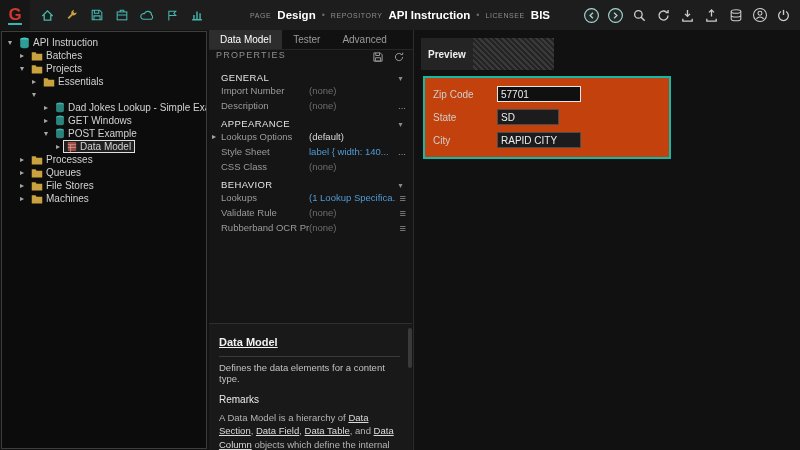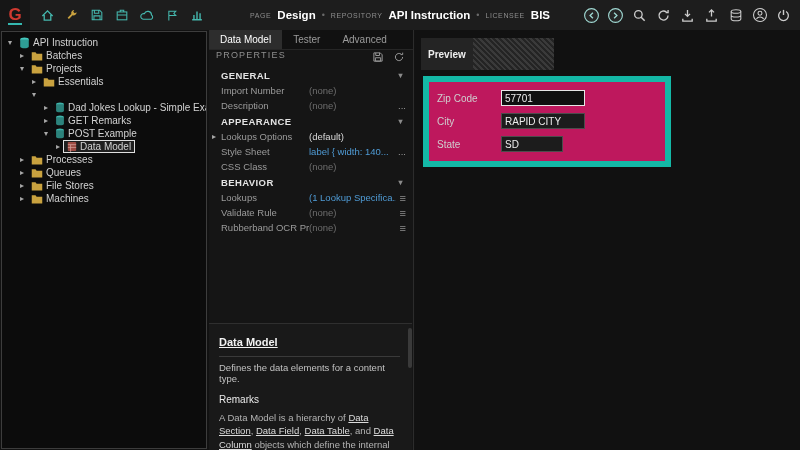--- a/index.html
+++ b/index.html
@@ -32,21 +32,21 @@
   .lvl0{padding-left:3px}.lvl1{padding-left:15px}.lvl2{padding-left:27px}.lvl3{padding-left:39px}.lvl4{padding-left:51px}
 
   
   .middle{position:absolute;top:30px;left:209px;width:205px;bottom:0;background:#151515;border-right:1px solid #2c2c2c;box-sizing:border-box}
   .tabs{display:flex;height:19px;background:#111;border-bottom:1px solid #262626}
   .tab{padding:0 11px;font-size:10px;color:#9b9b9b;display:flex;align-items:center;cursor:pointer}
   .tab.active{background:#2d2d2d;color:#fff}
   .props-head{height:17px;display:flex;padding:0 7px;color:#8f8f8f;font-size:9px;letter-spacing:1.2px}
   .ph-icons{margin-left:auto;display:flex;gap:7px;color:#9a9a9a}
   .ph-icons .ricon{width:14px;height:14px}
-  .sect-head{height:16px;display:flex;align-items:center;padding:0 10px 0 12px;color:#e3e3e3;font-weight:bold;font-size:9.5px;letter-spacing:.4px;cursor:pointer}
+  .sect-head{height:16px;display:flex;align-items:flex-end;padding:0 10px 0 12px;color:#e3e3e3;font-weight:normal;font-size:9.5px;letter-spacing:.4px;cursor:pointer}
   .sect-head .chev{margin-left:auto;color:#8b8b8b;font-size:8px}
   .prow{height:15px;display:flex;align-items:center;padding:0 7px 0 12px;font-size:9.5px;cursor:default}
   .prow .exp{width:9px;margin-left:-9px;font-size:8px;color:#a8a8a8;text-align:left}
   .plabel{width:88px;flex:none;color:#9b9b9b;white-space:nowrap;overflow:hidden}
   .pvalue{flex:1;color:#6d6d6d;white-space:nowrap;overflow:hidden}
   .pvalue.link{color:#4f9bd5}
   .pvalue.plain{color:#dadada}
   .trail{margin-left:4px;color:#9f9f9f;flex:none;font-size:9.5px;cursor:pointer}
   .trail.menu{font-size:11px;color:#8f8f8f}
 
@@ -59,21 +59,21 @@
   .help-remarks{font-size:10px;font-weight:normal;color:#eaeaea;margin:0 0 6px}
   .help-text{font-size:9.5px;color:#b4b4b4;line-height:1.4}
   .help-link{color:#dcdcdc;text-decoration:underline;cursor:pointer}
   .help-scroll{position:absolute;right:0;top:4px;width:4px;height:40px;background:#3a3a3a;border-radius:2px}
 
   
   .preview{position:absolute;top:30px;left:415px;right:0;bottom:0;background:#111}
   .pv-head{margin:8px 0 0 6px;width:133px;height:32px;display:flex;align-items:stretch;background:#242424;cursor:pointer}
   .pv-title{font-size:10px;font-weight:bold;color:#efefef;padding:0 7px;display:flex;align-items:center;background:#242424}
   .pv-hatch{flex:1;background:repeating-linear-gradient(45deg,#242424 0 2px,#3a3a3a 2px 4px)}
-  .pv-form{margin:6px 0 0 8px;width:248px;border:6px solid #14b8a6;padding:8px 8px 2px 8px;box-sizing:border-box;background:#be185d}
+  .pv-form{margin:6px 0 0 8px;width:248px;border:2px solid #14b8a6;padding:8px 8px 2px 8px;box-sizing:border-box;background:#c2410c}
   .pv-row{display:flex;align-items:center;margin-bottom:7px}
   .pv-label{width:64px;flex:none;font-size:10px;color:#cfcfcf}
   .pv-input{background:#1c1c1c;border:1px solid #4c4c4c;color:#ededed;font-size:10px;height:16px;padding:0 3px;
     box-sizing:border-box;font-family:"Liberation Sans",sans-serif}
   .pv-input.focused{border-color:#e6e6e6;background:#101010}
   .w82{width:84px}.w62{width:62px}
 </style>
 </head>
 <body>
 
@@ -250,21 +250,21 @@
   </div>
   <div class="titem lvl3">
     <span class="arrow">▸</span>
     <span class="selbox">
         <span class="ticon">
           <svg width="10" height="11" viewBox="0 0 12 14">
             <ellipse cx="6" cy="2.8" rx="5" ry="2.2" fill="#3fb3aa"></ellipse>
             <path d="M1 2.8v8.2c0 1.2 2.2 2.2 5 2.2s5-1 5-2.2V2.8" fill="#2c837c"></path>
           </svg>
         </span>
-    <span>GET Remarks</span>
+    <span>GET Windows</span>
       </span>
   </div>
   <div class="titem lvl3">
     <span class="arrow">▾</span>
     <span class="selbox">
         <span class="ticon">
           <svg width="10" height="11" viewBox="0 0 12 14">
             <ellipse cx="6" cy="2.8" rx="5" ry="2.2" fill="#3fb3aa"></ellipse>
             <path d="M1 2.8v8.2c0 1.2 2.2 2.2 5 2.2s5-1 5-2.2V2.8" fill="#2c837c"></path>
           </svg>
@@ -420,21 +420,21 @@
   <div class="pv-head">
     <span class="pv-title">Preview</span>
     <span class="pv-hatch"></span>
   </div>
   <div class="pv-form">
     <div class="pv-row">
       <span class="pv-label">Zip Code</span>
       <input class="pv-input focused w82" value="57701" style="">
     </div>
     <div class="pv-row">
+      <span class="pv-label">State</span>
+      <input class="pv-input w62" value="SD" style="">
+    </div>
+    <div class="pv-row">
       <span class="pv-label">City</span>
       <input class="pv-input w82" value="RAPID CITY" style="">
     </div>
-    <div class="pv-row">
-      <span class="pv-label">State</span>
-      <input class="pv-input w62" value="SD" style="">
-    </div>
   </div>
 </div>
 
 </body></html>

